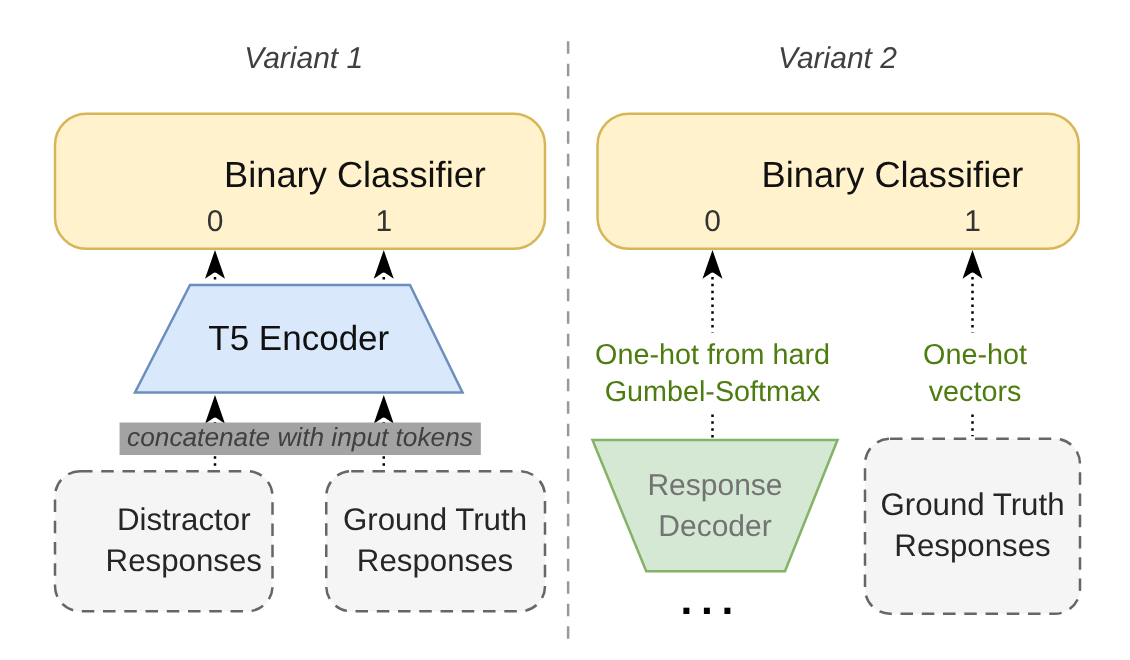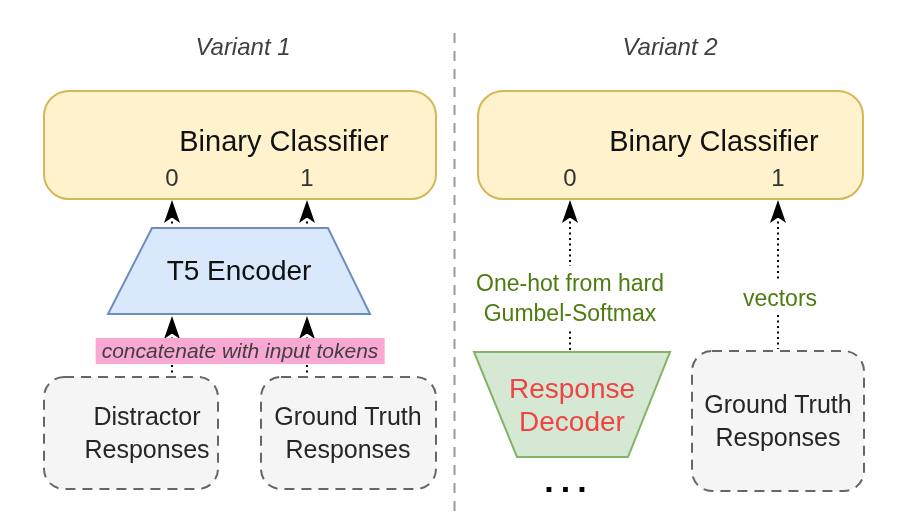--- a/index.html
+++ b/index.html
@@ -10,24 +10,24 @@
     font-family:"Liberation Sans", sans-serif;
     overflow:hidden;
   }
   #shape-layer{position:absolute;left:0;top:0;z-index:1;}
   .txt{position:absolute;z-index:3;white-space:nowrap;}
   .center{transform:translate(-50%,-50%);text-align:center;}
   .variant-title{font-size:24px;font-style:italic;color:#404040;}
   .shape-title{font-size:28px;color:#111;}
   .classifier-title{font-size:29px;color:#111;margin-left:44px;}
   .out-num{font-size:24px;color:#333;}
-  .note{font-size:21px;font-style:italic;color:#404040;background:#f9a8d4;padding:1px 6px;white-space:nowrap;}
+  .note{font-size:21px;font-style:italic;color:#404040;background:#a3a3a3;padding:1px 6px;white-space:nowrap;}
   .onehot{font-size:23px;color:#4d7c0f;background:#fff;padding:2px 8px;line-height:30px;white-space:nowrap;}
   .boxtext{font-size:25px;color:#262626;line-height:33px;}
-  .decoder-text{font-size:28px;color:#ef4444;line-height:33px;}
+  .decoder-text{font-size:24px;color:#737373;line-height:33px;}
   .dots{font-size:34px;font-weight:900;color:#000;letter-spacing:7px;line-height:20px;}
 </style>
 </head>
 <body>
 
 <div id="canvas">
 
   <svg id="shape-layer" width="904" height="528" viewBox="0 0 904 528">
 
     <line x1="454.5" y1="33" x2="454.5" y2="515" stroke="#999999" stroke-width="2" stroke-dasharray="10 8"></line>
@@ -86,20 +86,21 @@
 
   <div class="txt center classifier-title" style="left:670px;top:141px;">Binary Classifier</div>
   <div class="txt center out-num" style="left:570px;top:178px;">0</div>
   <div class="txt center out-num" style="left:778px;top:178px;">1</div>
 
   <div class="txt center onehot" style="left:570px;top:298px;">
     <div>One-hot from hard</div>
     <div>Gumbel-Softmax</div>
   </div>
   <div class="txt center onehot" style="left:780px;top:298px;">
+    <div>One-hot</div>
     <div>vectors</div>
   </div>
 
   <div class="txt center decoder-text" style="left:572px;top:405px;">
     <div>Response</div>
     <div>Decoder</div>
   </div>
 
   <div class="txt center dots" style="left:569px;top:480px;">...</div>
 

